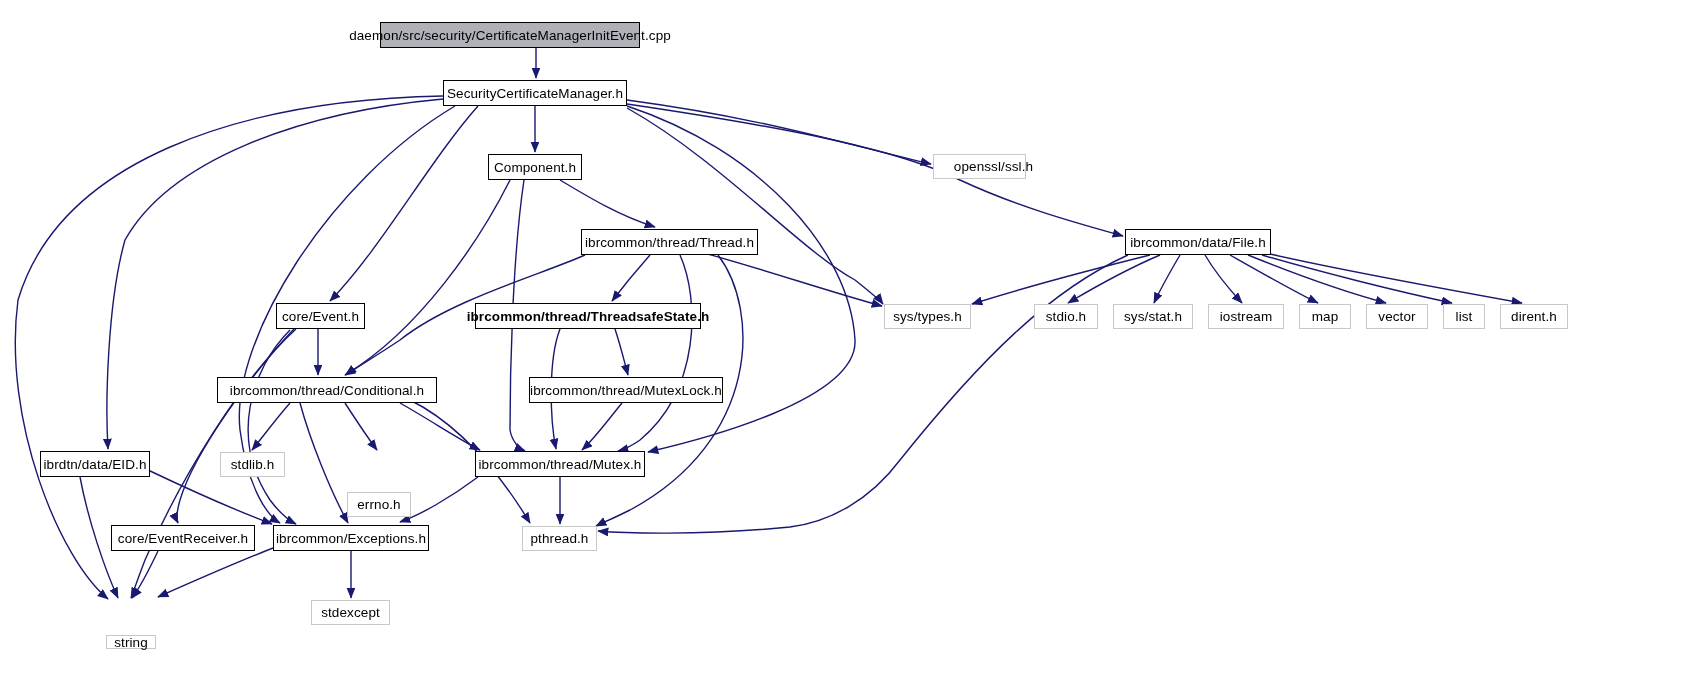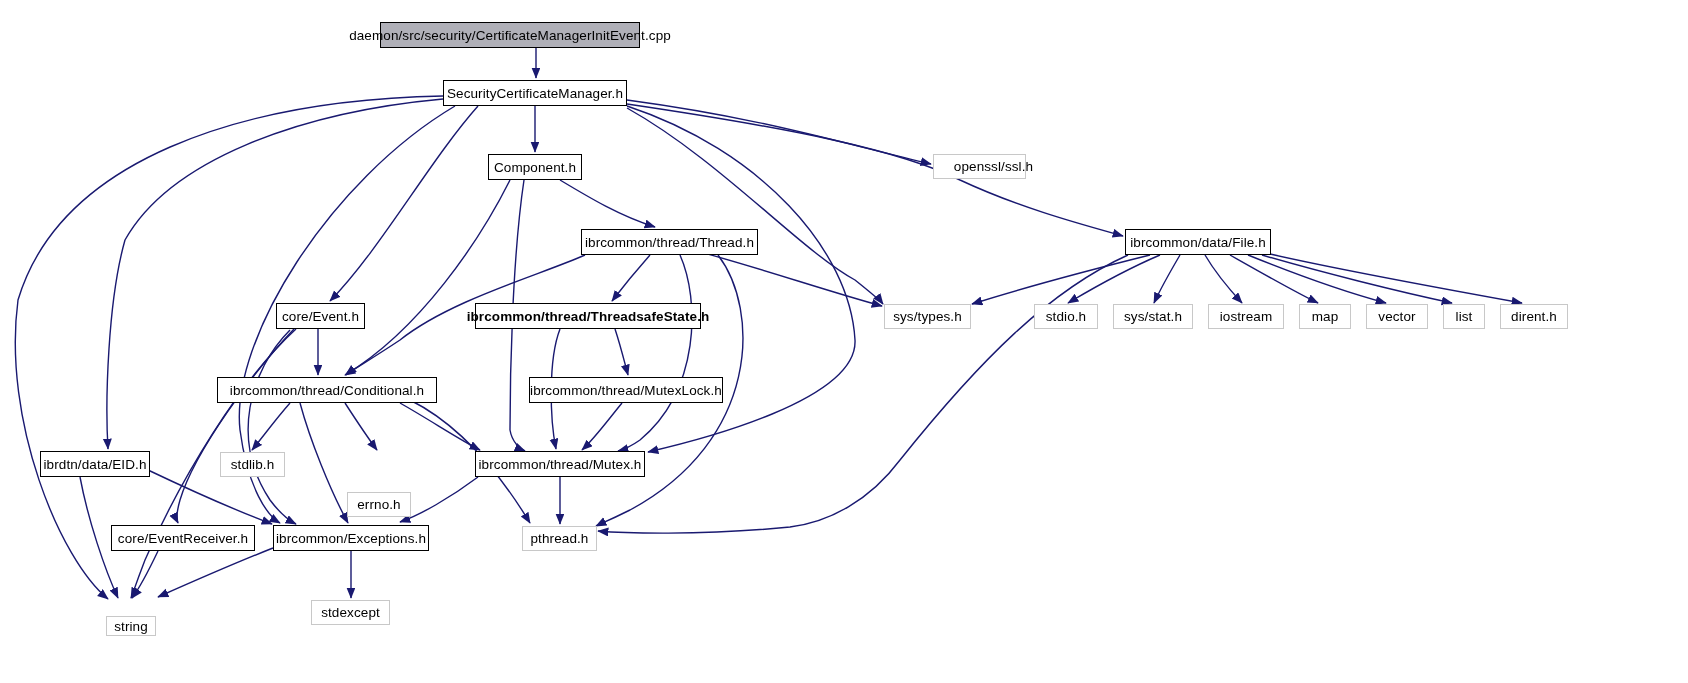--- a/index.html
+++ b/index.html
@@ -141,20 +141,20 @@
       </div>
       <div class="node internal" style="left: 111px; top: 525px; width: 144px; height: 26px;">
         <span>core/EventReceiver.h</span>
       </div>
       <div class="node internal" style="left: 273px; top: 525px; width: 156px; height: 26px;">
         <span>ibrcommon/Exceptions.h</span>
       </div>
       <div class="node external" style="left: 522px; top: 526px; width: 75px; height: 25px;">
         <span>pthread.h</span>
       </div>
-      <div class="node external" style="left: 106px; top: 616px; width: 50px; height: 20px;">
+      <div class="node external" style="left: 106px; top: 635px; width: 50px; height: 14px;">
         <span>string</span>
       </div>
       <div class="node external" style="left: 311px; top: 600px; width: 79px; height: 25px;">
         <span>stdexcept</span>
       </div>
     </div>
 </div>
 
 </body></html>

